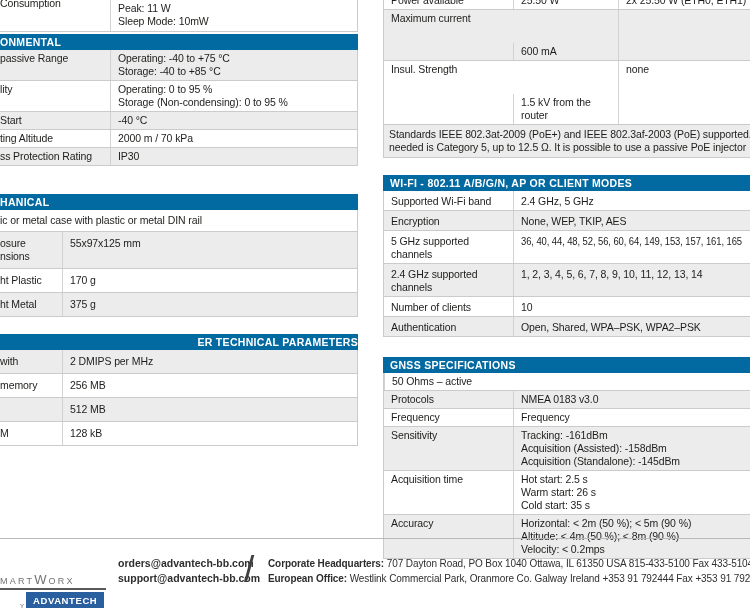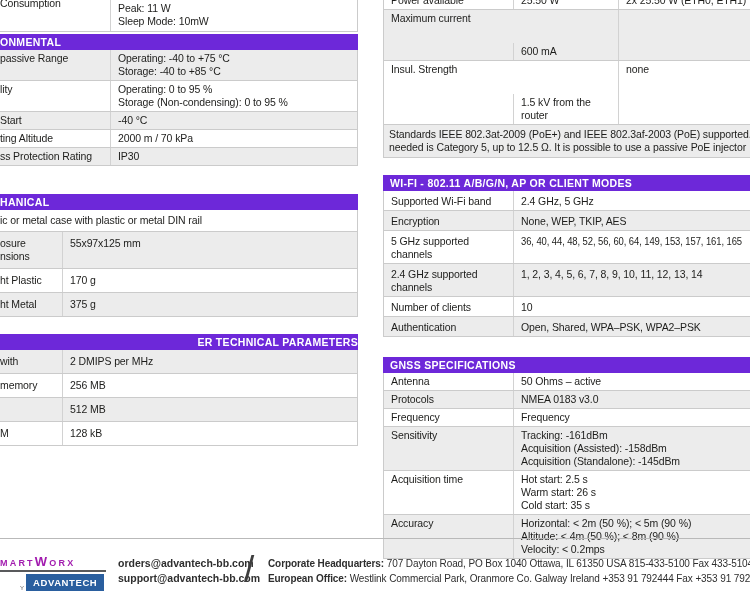--- a/index.html
+++ b/index.html
@@ -2,21 +2,21 @@
 <html><head>
 <meta charset="utf-8">
 <style>
   html,body{margin:0;padding:0;}
   body{width:750px;height:608px;overflow:hidden;background:#fff;position:relative;
        font-family:"Liberation Sans",sans-serif;color:#1d1d1b;}
   .col{position:absolute;top:0;}
   .left-col{left:0;width:358px;}
   .right-col{left:383px;width:372px;}
   
-  .sec{height:16px;line-height:16px;background:#6d28d9;color:#fff;font-weight:bold;
+  .sec{height:16px;line-height:16px;background:#0369a1;color:#fff;font-weight:bold;
        font-size:10.5px;letter-spacing:.3px;}
   .right-col .sec{padding-left:7px;}
   
   .tbl{border-right:1px solid #cbcbcb;font-size:10.5px;line-height:13px;letter-spacing:-.1px;}
   .right-col .tbl{border-left:1px solid #cbcbcb;border-right:none;}
   .trow{display:flex;border-bottom:1px solid #cbcbcb;background:#fff;}
   .trow.shade{background:#ececec;}
   .tlabel{box-sizing:border-box;width:110px;padding:2px 6px 2px 0;white-space:pre-line;flex:none;}
   .narrow .tlabel{width:62px;}
   .tval{flex:1;border-left:1px solid #d2d2d2;padding:2px 4px 2px 7px;white-space:pre-line;min-width:0;}
@@ -32,22 +32,22 @@
   .cutrow>div{margin-top:-8px;}
   .h31{height:31px;overflow:hidden;}
   .up5{margin-top:-5px;}
   .notecell{display:block;padding:3px 4px 3px 5px;white-space:pre;font-size:10.5px;}
   .squeeze{display:inline-block;transform:scaleX(.9);transform-origin:0 50%;white-space:nowrap;}
   .gapA{margin-top:28px;}  .gapB{margin-top:17px;text-align:right;}
   .gapC{margin-top:17px;}  .gapD{margin-top:20px;}
   
   .footline{position:absolute;left:0;top:538px;width:750px;height:1px;background:#b9b9b9;}
   .brand{position:absolute;left:0;top:554px;width:108px;}
-  .wordmark{font-size:13px;font-weight:bold;font-variant:small-caps;letter-spacing:2.2px;
-            color:#a21caf;white-space:nowrap;}
+  .wordmark{font-size:13px;font-weight:normal;font-variant:small-caps;letter-spacing:2.2px;
+            color:#737373;white-space:nowrap;margin-top:18px;}
   .brandline{border-top:2px solid #595a5c;margin-top:1px;width:106px;}
   .brandrow{display:flex;align-items:flex-end;margin-top:2px;}
   .by{font-size:6px;color:#595a5c;margin-right:2px;width:24px;text-align:right;}
   .advbox{background:#2a5f9f;color:#fff;font-weight:bold;font-size:9.5px;letter-spacing:.6px;
           padding:3px 7px 3px 7px;white-space:nowrap;}
   .emails{position:absolute;left:118px;top:556px;font-size:10.5px;font-weight:bold;
           color:#2e2e2e;line-height:15px;white-space:nowrap;}
   .slash{position:absolute;left:244px;top:549px;font-size:37px;color:#3e3e3e;font-weight:normal;}
   .hqblock{position:absolute;left:268px;top:557px;font-size:10px;line-height:14.5px;
            color:#2e2e2e;white-space:nowrap;letter-spacing:-.1px;}
@@ -184,21 +184,20 @@
     </div>
     <div class="trow shade">
       <div class="tlabel">Authentication</div>
       <div class="tval">Open, Shared, WPA–PSK, WPA2–PSK</div>
     </div>
   </div>
 
   <div class="sec gapD">GNSS SPECIFICATIONS</div>
   <div class="tbl r3 wg">
     <div class="trow">
-      <div class="tlabel">Antenna</div>
       <div class="tval">50 Ohms – active</div>
     </div>
     <div class="trow shade">
       <div class="tlabel">Protocols</div>
       <div class="tval">NMEA 0183 v3.0</div>
     </div>
     <div class="trow">
       <div class="tlabel">Frequency</div>
       <div class="tval">Frequency</div>
     </div>

